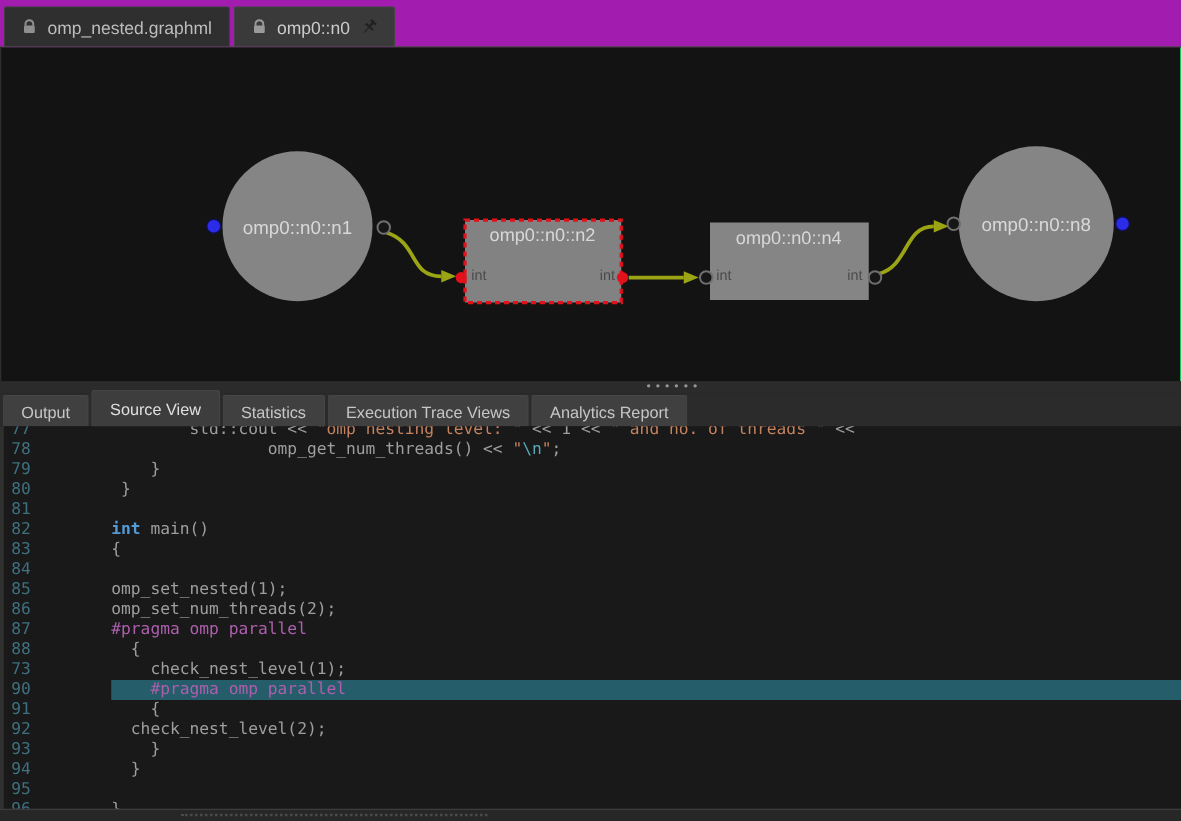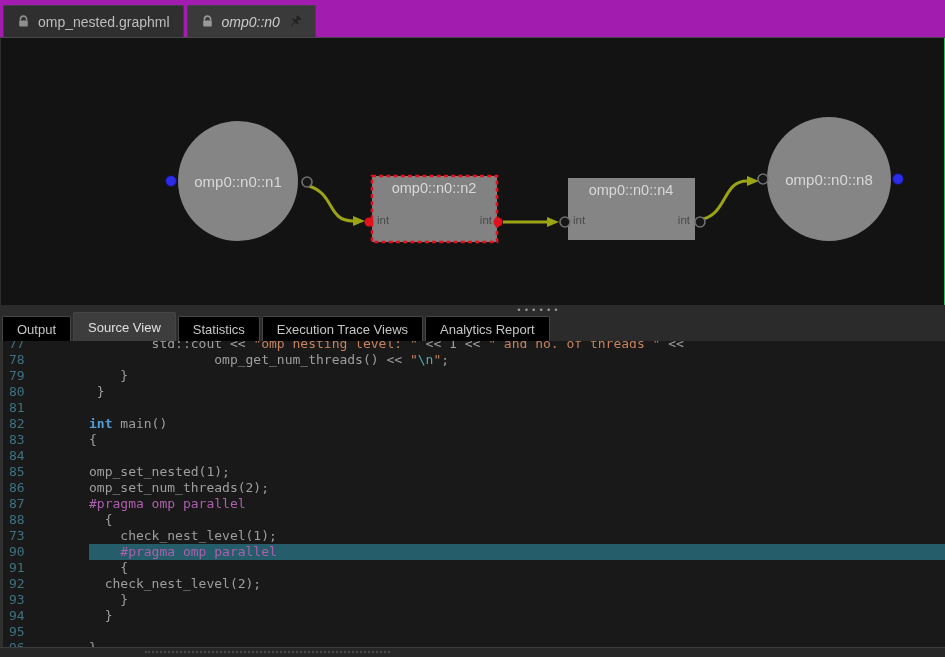--- a/index.html
+++ b/index.html
@@ -13,21 +13,21 @@
     background:#a21caf;border-bottom:1px solid #484848;
     display:flex;align-items:flex-end;
   }
   .doc-tab{
     display:inline-flex;align-items:center;gap:8px;
     height:31px;padding:0 13px;margin-left:3px;
     background:#2f2f2f;border:1px solid #3f3f3f;border-bottom:none;
     border-radius:2px 2px 0 0;
     color:#bdbdbd;font-size:14px;cursor:default;
   }
-  .doc-tab.active{background:#3a3a3a;color:#cbcbcb;border-color:#444;font-style:italic;}
+  .doc-tab.active{background:#3a3a3a;color:#cbcbcb;border-color:#444;}
   .doc-tab .icon{display:inline-flex;}
   
   .graph-panel{
     position:absolute;top:38px;left:0;width:943px;height:267px;
     background:#131313;border-left:1px solid #2e2e2e;border-right:6px solid #22c55e;
   }
   .graph-panel svg{display:block;}
   .gnode-label{fill:#d8d8d8;font-family:"Liberation Sans",sans-serif;}
   .gport-label{fill:#4a4a4a;font-family:"Liberation Sans",sans-serif;font-size:11.5px;}
   
@@ -38,21 +38,21 @@
   .splitter .dots{
     color:#969696;font-size:9px;letter-spacing:2px;line-height:6px;
     transform:translateX(66px);font-family:"DejaVu Sans Mono",monospace;
   }
   .dock-tabbar{
     position:absolute;top:315px;left:0;width:945px;height:26px;
     background:#2b2b2b;display:flex;align-items:flex-end;
   }
   .dock-tab{
     display:inline-flex;align-items:center;height:24px;padding:0 14px;
-    margin-left:2px;background:#000000;border:1px solid #454545;border-bottom:none;
+    margin-left:2px;background:#404040;border:1px solid #454545;border-bottom:none;
     border-radius:2px 2px 0 0;color:#c6c6c6;font-size:13px;cursor:default;
   }
   .dock-tab.active{
     background:#3d3d3d;color:#e0e0e0;height:28px;position:relative;z-index:2;
   }
   
   .source-panel{
     position:absolute;top:341px;left:0;right:0;bottom:9px;
     background:#191919;border-left:3px solid #303030;
     overflow:hidden;

